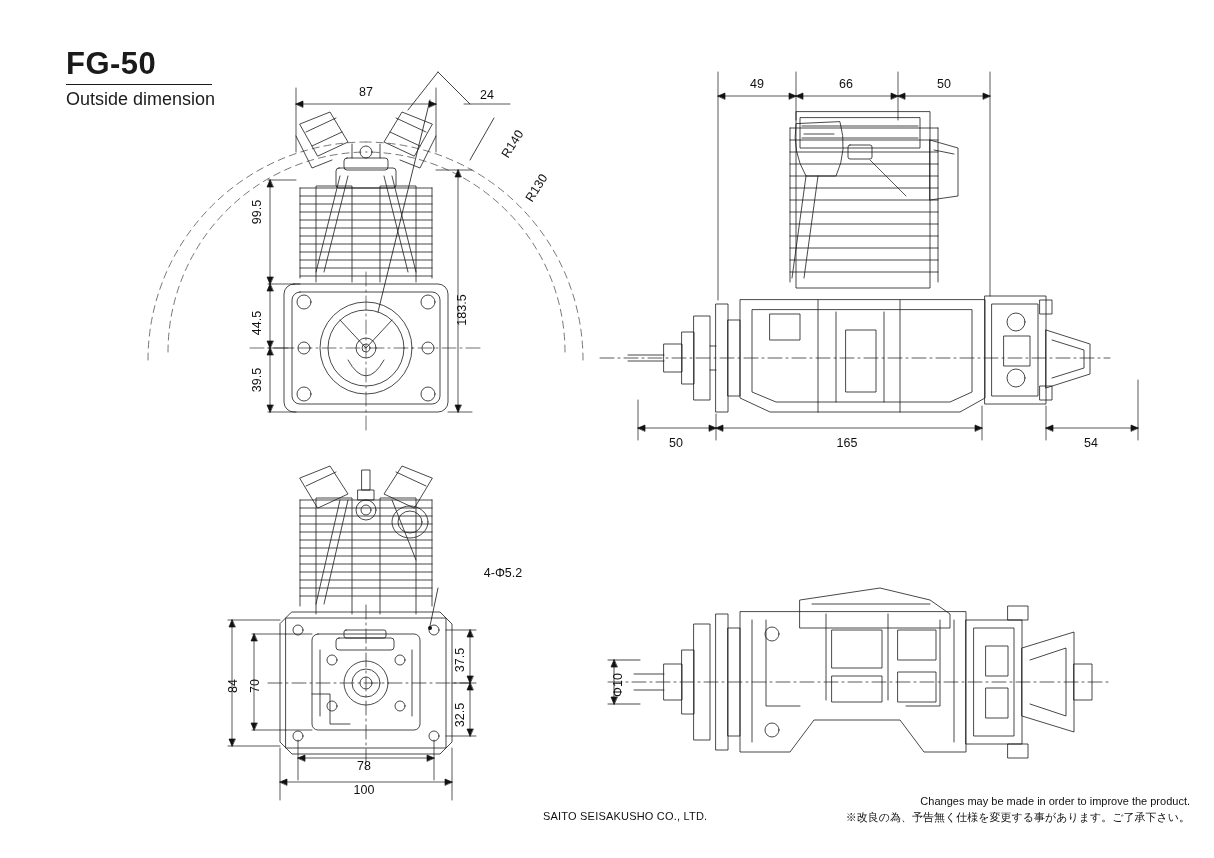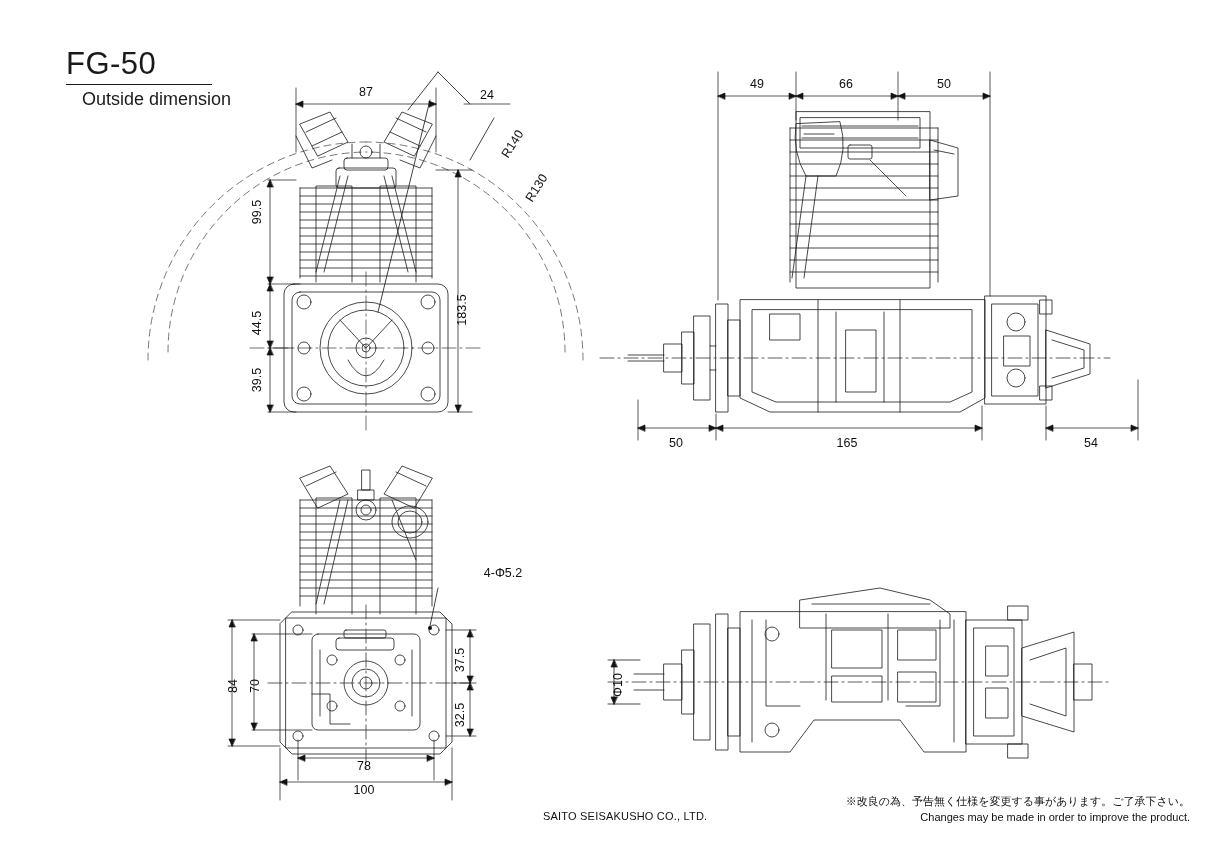--- a/index.html
+++ b/index.html
@@ -11,35 +11,34 @@
     position:relative;
     overflow:hidden;
   }
   #sheet{position:absolute;inset:0;}
   .title{
     position:absolute;
     left:66px;top:46px;
     font-size:31px;
     letter-spacing:.5px;
     color:#1a1a1a;
-    font-weight:400;
+    font-weight:700;
   }
   .title-rule{
     position:absolute;
     left:66px;top:84px;
     width:146px;height:1px;
     background:#1a1a1a;
   }
   .subtitle{
     position:absolute;
     left:66px;top:89px;
     font-size:18px;
     color:#1a1a1a;
     font-weight:400;
-    margin-left:16px;
   }
   .footer-company{
     position:absolute;
     left:531px;top:810px;
     font-size:11px;
     letter-spacing:.2px;
     color:#111;
     margin-left:12px;
   }
   .notice{
@@ -404,17 +403,17 @@
       <text class="dim-txt" x="676" y="447" text-anchor="middle">50</text>
       <text class="dim-txt" x="847" y="447" text-anchor="middle">165</text>
       <text class="dim-txt" x="1091" y="447" text-anchor="middle">54</text>
 
       <text class="dim-txt" x="622" y="685" text-anchor="middle" transform="rotate(-90 622 685)">Φ10</text>
     </g>
   </svg>
 
   <div class="footer-company">SAITO SEISAKUSHO CO., LTD.</div>
   <div class="notice">
+    <div>Changes may be made in order to improve the product.</div>
     <div>※改良の為、予告無く仕様を変更する事があります。ご了承下さい。</div>
-    <div>Changes may be made in order to improve the product.</div>
   </div>
 
 </div>
 
 </body></html>

